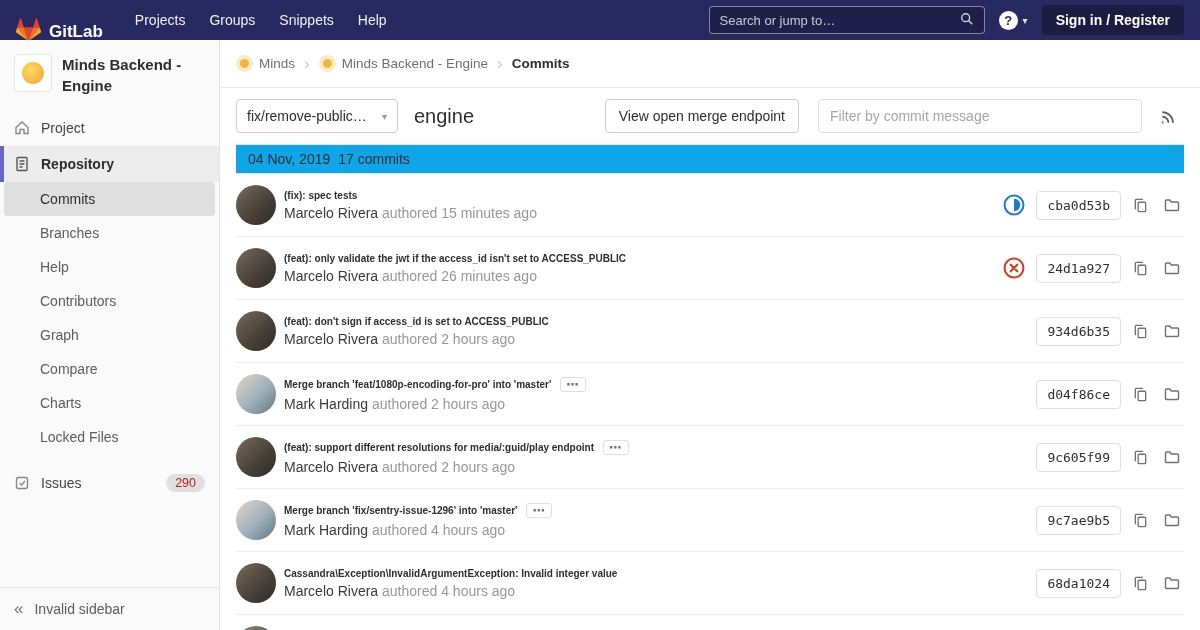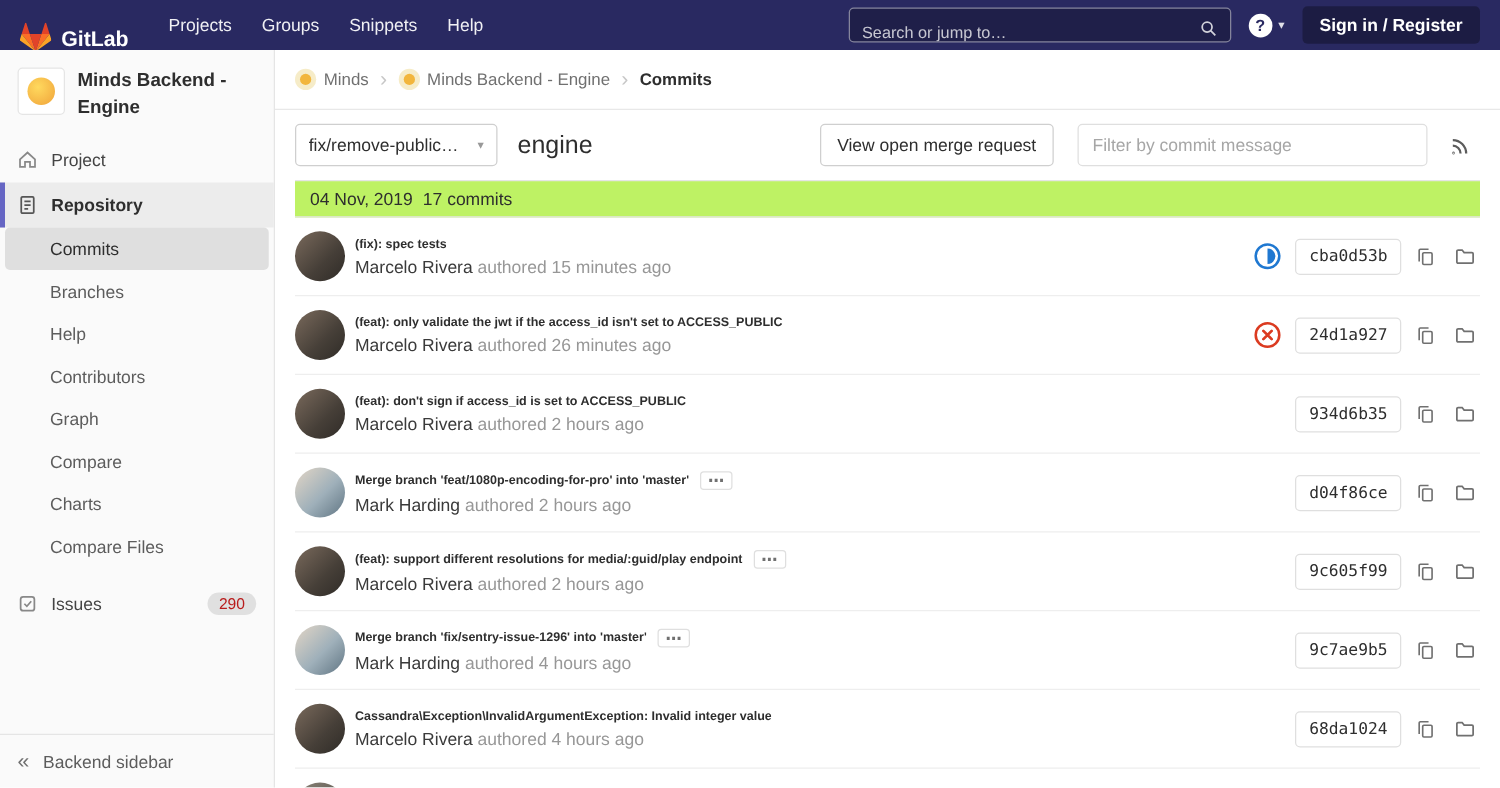--- a/index.html
+++ b/index.html
@@ -7,21 +7,21 @@
   body { font-family:"Liberation Sans","DejaVu Sans",sans-serif; background:#fff; color:#2e2e2e; font-size:14px; }
   a { text-decoration:none; color:inherit; }
   button { font-family:inherit; cursor:pointer; }
 
   
   .navbar { height:40px; background:#292961; display:flex; align-items:center; padding:0 16px; }
   .brand { display:flex; align-items:center; gap:8px; color:#fff; font-weight:bold; font-size:17px; cursor:pointer;margin-top:24px; }
   .nav-menu { display:flex; margin-left:20px; }
   .nav-menu a { color:rgba(255,255,255,.93); font-size:14px; padding:10px 12px; font-weight:500; }
   .navbar-right { margin-left:auto; display:flex; align-items:center; gap:14px; }
-  .search-box { width:306px; height:28px; background:rgba(0,0,0,.24); border:1px solid rgba(255,255,255,.45); border-radius:4px; display:flex; align-items:flex-end; padding:0 10px; }
+  .search-box { width:276px; height:28px; background:rgba(0,0,0,.24); border:1px solid rgba(255,255,255,.45); border-radius:4px; display:flex; align-items:center; padding:0 10px; }
   .search-box input { flex:1; background:transparent; border:0; outline:none; color:#fff; font-size:13px; font-family:inherit; }
   .search-box input::placeholder { color:rgba(255,255,255,.75); }
   .help-wrap { display:flex; align-items:center; gap:5px; cursor:pointer; }
   .help-circle { width:19px; height:19px; border-radius:50%; background:#fff; color:#292961; font-size:13px; font-weight:bold; display:flex; align-items:center; justify-content:center; }
   .chev-light { color:rgba(255,255,255,.85); font-size:10px; }
   .signin-btn { background:rgba(0,0,0,.30); color:#fff; font-weight:600; font-size:14px; padding:7px 14px; border-radius:4px; border:0; }
 
   
   .sidebar { position:absolute; top:40px; left:0; bottom:0; width:220px; background:#fafafa; border-right:1px solid #e5e5e5; display:flex; flex-direction:column; }
   .project-header { display:flex; gap:10px; padding:14px; align-items:flex-start; }
@@ -46,26 +46,26 @@
   .crumb-avatar::after { content:""; position:absolute; inset:4px; border-radius:50%; background:#f2b63d; }
   .crumb-sep { color:#c7c7c7; font-size:17px; line-height:1; padding:0 1px; }
   .crumb-current { color:#2e2e2e; font-weight:600; }
 
   .controls { display:flex; align-items:center; padding:11px 16px; }
   .branch-dd { width:162px; height:34px; border:1px solid #cfcfcf; border-radius:4px; background:#fff; display:flex; align-items:center; justify-content:space-between; padding:0 10px; font-size:14px; color:#2e2e2e; }
   .branch-dd .label { overflow:hidden; white-space:nowrap; text-overflow:ellipsis; }
   .dd-chev { color:#999; font-size:10px; margin-left:6px; }
   .repo-name { margin-left:16px; font-size:20px; color:#2e2e2e; }
   .mr-btn { margin-left:auto; height:34px; border:1px solid #cfcfcf; border-radius:4px; background:#fff; padding:0 13px; font-size:14px; color:#2e2e2e; }
-  .filter-input { width:280px; height:34px; border:1px solid #dfdfdf; border-radius:4px; margin-left:19px; padding:0 11px; font-size:14px; color:#2e2e2e; outline:none; font-family:inherit; }
+  .filter-input { width:324px; height:34px; border:1px solid #dfdfdf; border-radius:4px; margin-left:19px; padding:0 11px; font-size:14px; color:#2e2e2e; outline:none; font-family:inherit; }
   .filter-input::placeholder { color:#a6a6a6; }
   .rss-btn { margin-left:12px; background:none; border:0; padding:6px; color:#5c5c5c; display:flex; }
 
   .commits-wrap { padding:0 16px; }
-  .list-header { background:#bef264; border-top:1px solid #e5e5e5; border-bottom:1px solid #e5e5e5; height:30px; display:flex; align-items:center; padding:0 12px; font-size:14px; color:#2e2e2e; gap:8px; }
+  .list-header { background:#0ea5e9; border-top:1px solid #e5e5e5; border-bottom:1px solid #e5e5e5; height:30px; display:flex; align-items:center; padding:0 12px; font-size:14px; color:#2e2e2e; gap:8px; }
   .commit-row { display:flex; align-items:center; padding:11px 0; border-bottom:1px solid #eee; }
   .avatar { width:40px; height:40px; flex:0 0 40px; border-radius:50%; margin-right:8px; cursor:pointer; }
   .av-a { background:linear-gradient(135deg,#7a6a5c 0%,#463f38 60%,#2f2b27 100%); }
   .av-b { background:linear-gradient(135deg,#e3d6c6 0%,#9fb0ba 55%,#5f7482 100%); }
   .av-x { background:linear-gradient(135deg,#8a8378,#4a453e); }
   .commit-main { flex:1; min-width:0; }
   .commit-title-line { display:flex; align-items:center; }
   .commit-title { font-size:10px; font-weight:600; color:#2e2e2e; white-space:nowrap; overflow:hidden; text-overflow:ellipsis; cursor:pointer; }
   .ellipsis-btn { border:1px solid #dfdfdf; border-radius:3px; background:#fff; color:#707070; font-size:13px; line-height:9px; height:15px; padding:0 5px; margin-left:9px; font-weight:bold; letter-spacing:1px; }
   .commit-meta { margin-top:4px; font-size:14px; color:#979797; }
@@ -136,35 +136,35 @@
   </div>
 
   <div>
     <div class="sub-item active">Commits</div>
     <div class="sub-item">Branches</div>
     <div class="sub-item">Help</div>
     <div class="sub-item">Contributors</div>
     <div class="sub-item">Graph</div>
     <div class="sub-item">Compare</div>
     <div class="sub-item">Charts</div>
-    <div class="sub-item">Compare Files</div>
+    <div class="sub-item">Locked Files</div>
   </div>
 
   <div class="side-item issues-item">
     <svg width="16" height="16" viewBox="0 0 16 16" fill="none" stroke="#888" stroke-width="1.4">
         <rect x="2.5" y="2.5" width="11" height="11" rx="2"></rect>
         <path d="M5.5 8 l2 2 3.5-4"></path>
       </svg>
     <span>Issues</span>
     <span class="issues-badge">290</span>
   </div>
 
   <div class="collapse-row">
     <span class="collapse-glyph">«</span>
-    <span>Backend sidebar</span>
+    <span>Invalid sidebar</span>
   </div>
 </aside>
 
 <main class="main">
 
   <div class="breadcrumbs">
     <span class="crumb">
       <span class="crumb-avatar"></span>
       <span>Minds</span>
     </span>
@@ -176,21 +176,21 @@
     <span class="crumb-sep">›</span>
     <span class="crumb-current">Commits</span>
   </div>
 
   <div class="controls">
     <div class="branch-dd">
       <span class="label">fix/remove-public…</span>
       <span class="dd-chev">▾</span>
     </div>
     <span class="repo-name">engine</span>
-    <button class="mr-btn">View open merge request</button>
+    <button class="mr-btn">View open merge endpoint</button>
     <input class="filter-input" type="text" placeholder="Filter by commit message" style="">
     <button class="rss-btn">
       <svg width="18" height="18" viewBox="0 0 16 16" fill="none" stroke="#5c5c5c" stroke-width="1.6">
         <path d="M2.5 13.5 a0.2 0.2 0 1 0 0.01 0" fill="#5c5c5c"></path>
         <path d="M2 8.5 a5.5 5.5 0 0 1 5.5 5.5"></path>
         <path d="M2 4.5 a9.5 9.5 0 0 1 9.5 9.5"></path>
       </svg>
     </button>
   </div>
 

